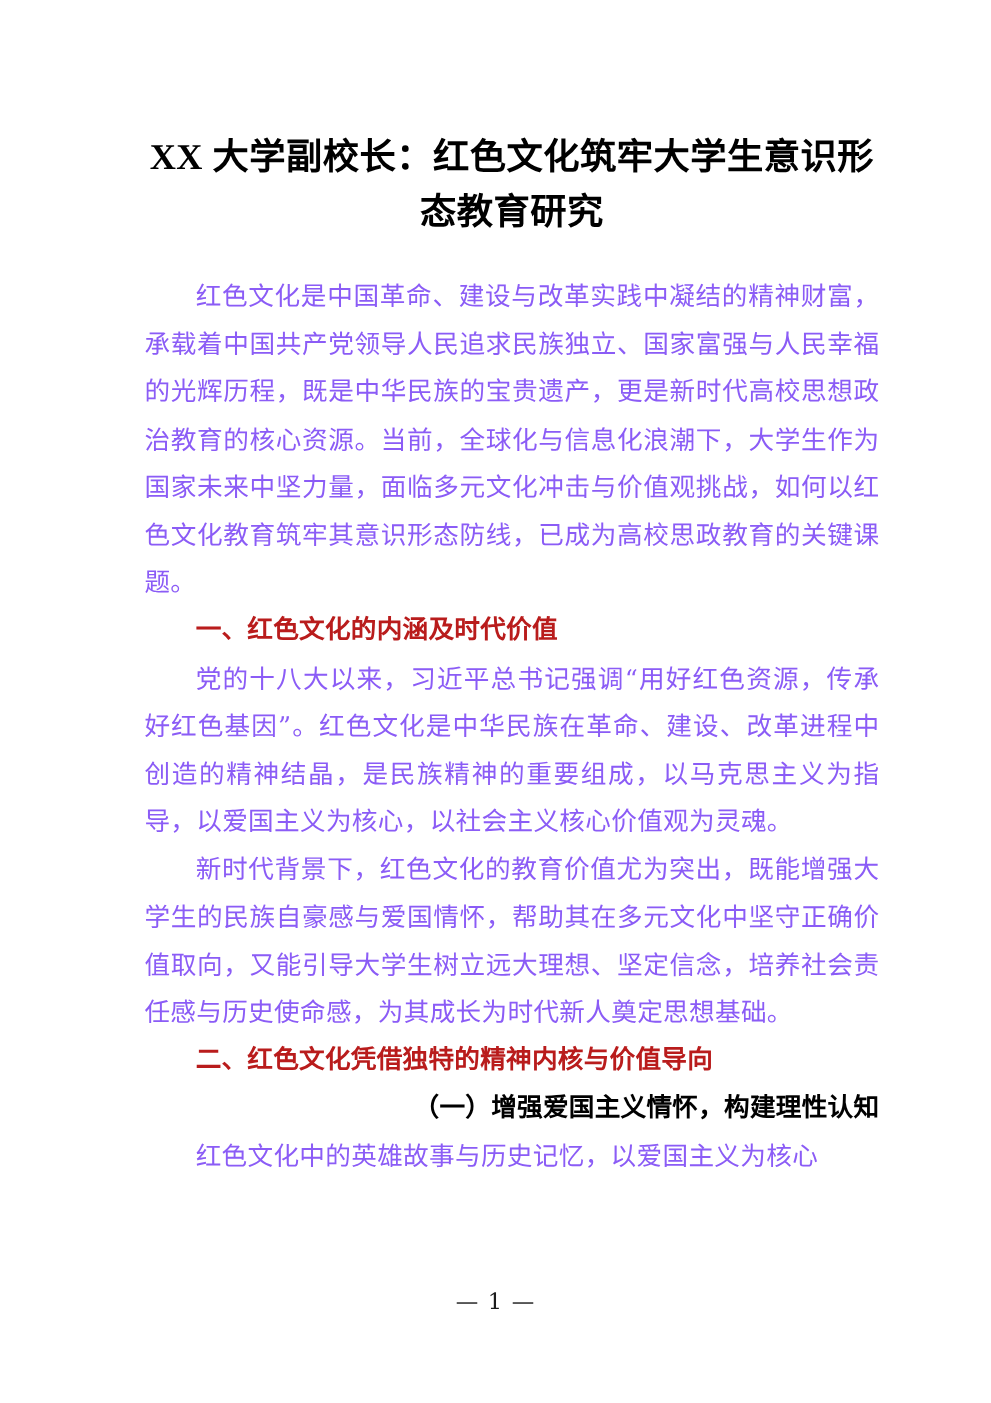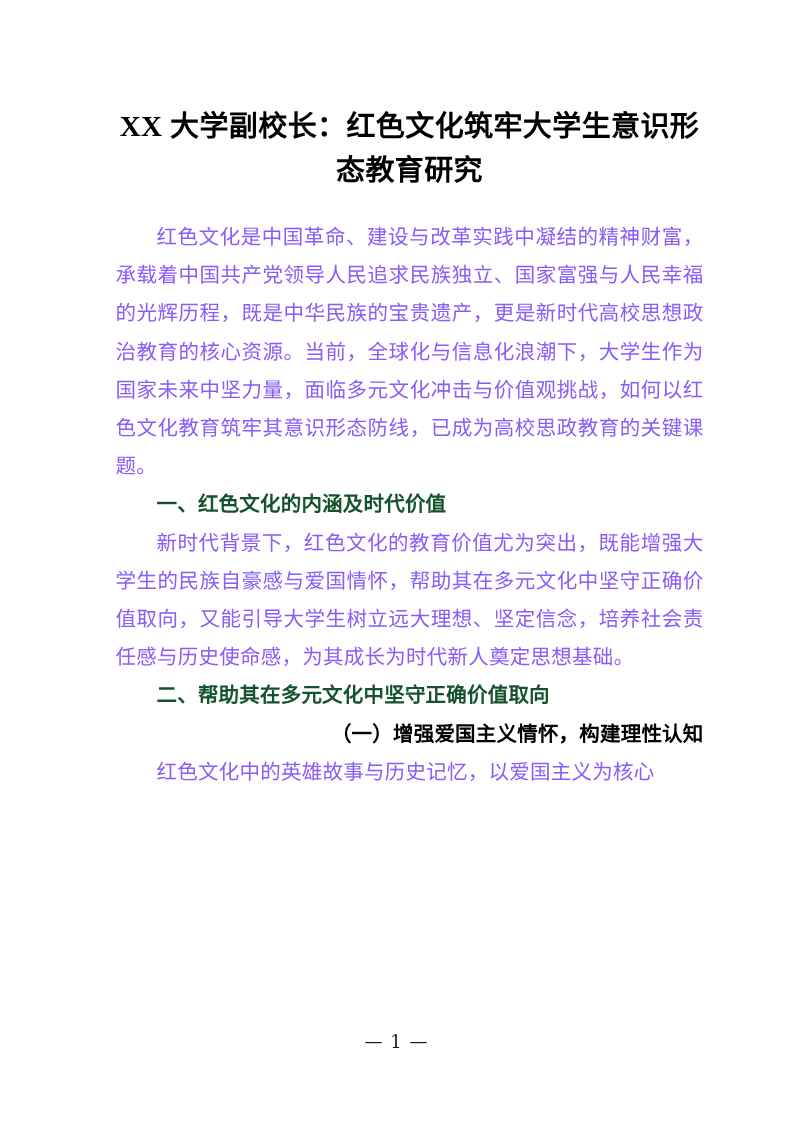--- a/index.html
+++ b/index.html
@@ -58,21 +58,21 @@
     letter-spacing: 0.25px;
   }
 
   
   h2.h1-cn {
     margin: 0;
     font-family: "Liberation Sans", "DejaVu Sans", sans-serif;
     font-weight: bold;
     font-size: 20.5px;
     line-height: 38.2px;
-    color: #14532d;
+    color: #b91c1c;
     text-indent: 2em;
     text-align: left;
     letter-spacing: 0.2px;
     word-break: break-all;
   }
 
   
   h3.h2-cn {
     margin: 0;
     font-family: "DejaVu Serif", "Liberation Serif", serif;
@@ -108,24 +108,25 @@
   <div class="content">
 
     <h1 class="doc-title">XX 大学副校长：红色文化筑牢大学生意识形态教育研究</h1>
 
     <div class="body-block">
 
       <p class="para">红色文化是中国革命、建设与改革实践中凝结的精神财富，承载着中国共产党领导人民追求民族独立、国家富强与人民幸福的光辉历程，既是中华民族的宝贵遗产，更是新时代高校思想政治教育的核心资源。当前，全球化与信息化浪潮下，大学生作为国家未来中坚力量，面临多元文化冲击与价值观挑战，如何以红色文化教育筑牢其意识形态防线，已成为高校思政教育的关键课题。</p>
 
       <h2 class="h1-cn">一、红色文化的内涵及时代价值</h2>
 
+      <p class="para">党的十八大以来，习近平总书记强调“用好红色资源，传承好红色基因”。红色文化是中华民族在革命、建设、改革进程中创造的精神结晶，是民族精神的重要组成，以马克思主义为指导，以爱国主义为核心，以社会主义核心价值观为灵魂。</p>
 
       <p class="para">新时代背景下，红色文化的教育价值尤为突出，既能增强大学生的民族自豪感与爱国情怀，帮助其在多元文化中坚守正确价值取向，又能引导大学生树立远大理想、坚定信念，培养社会责任感与历史使命感，为其成长为时代新人奠定思想基础。</p>
 
-      <h2 class="h1-cn">二、帮助其在多元文化中坚守正确价值取向</h2>
+      <h2 class="h1-cn">二、红色文化凭借独特的精神内核与价值导向</h2>
 
 
       <h3 class="h2-cn">（一）增强爱国主义情怀，构建理性认知</h3>
 
       <p class="para">红色文化中的英雄故事与历史记忆，以爱国主义为核心</p>
 
     </div>
   </div>
 
   <div class="page-footer">— 1 —</div>

